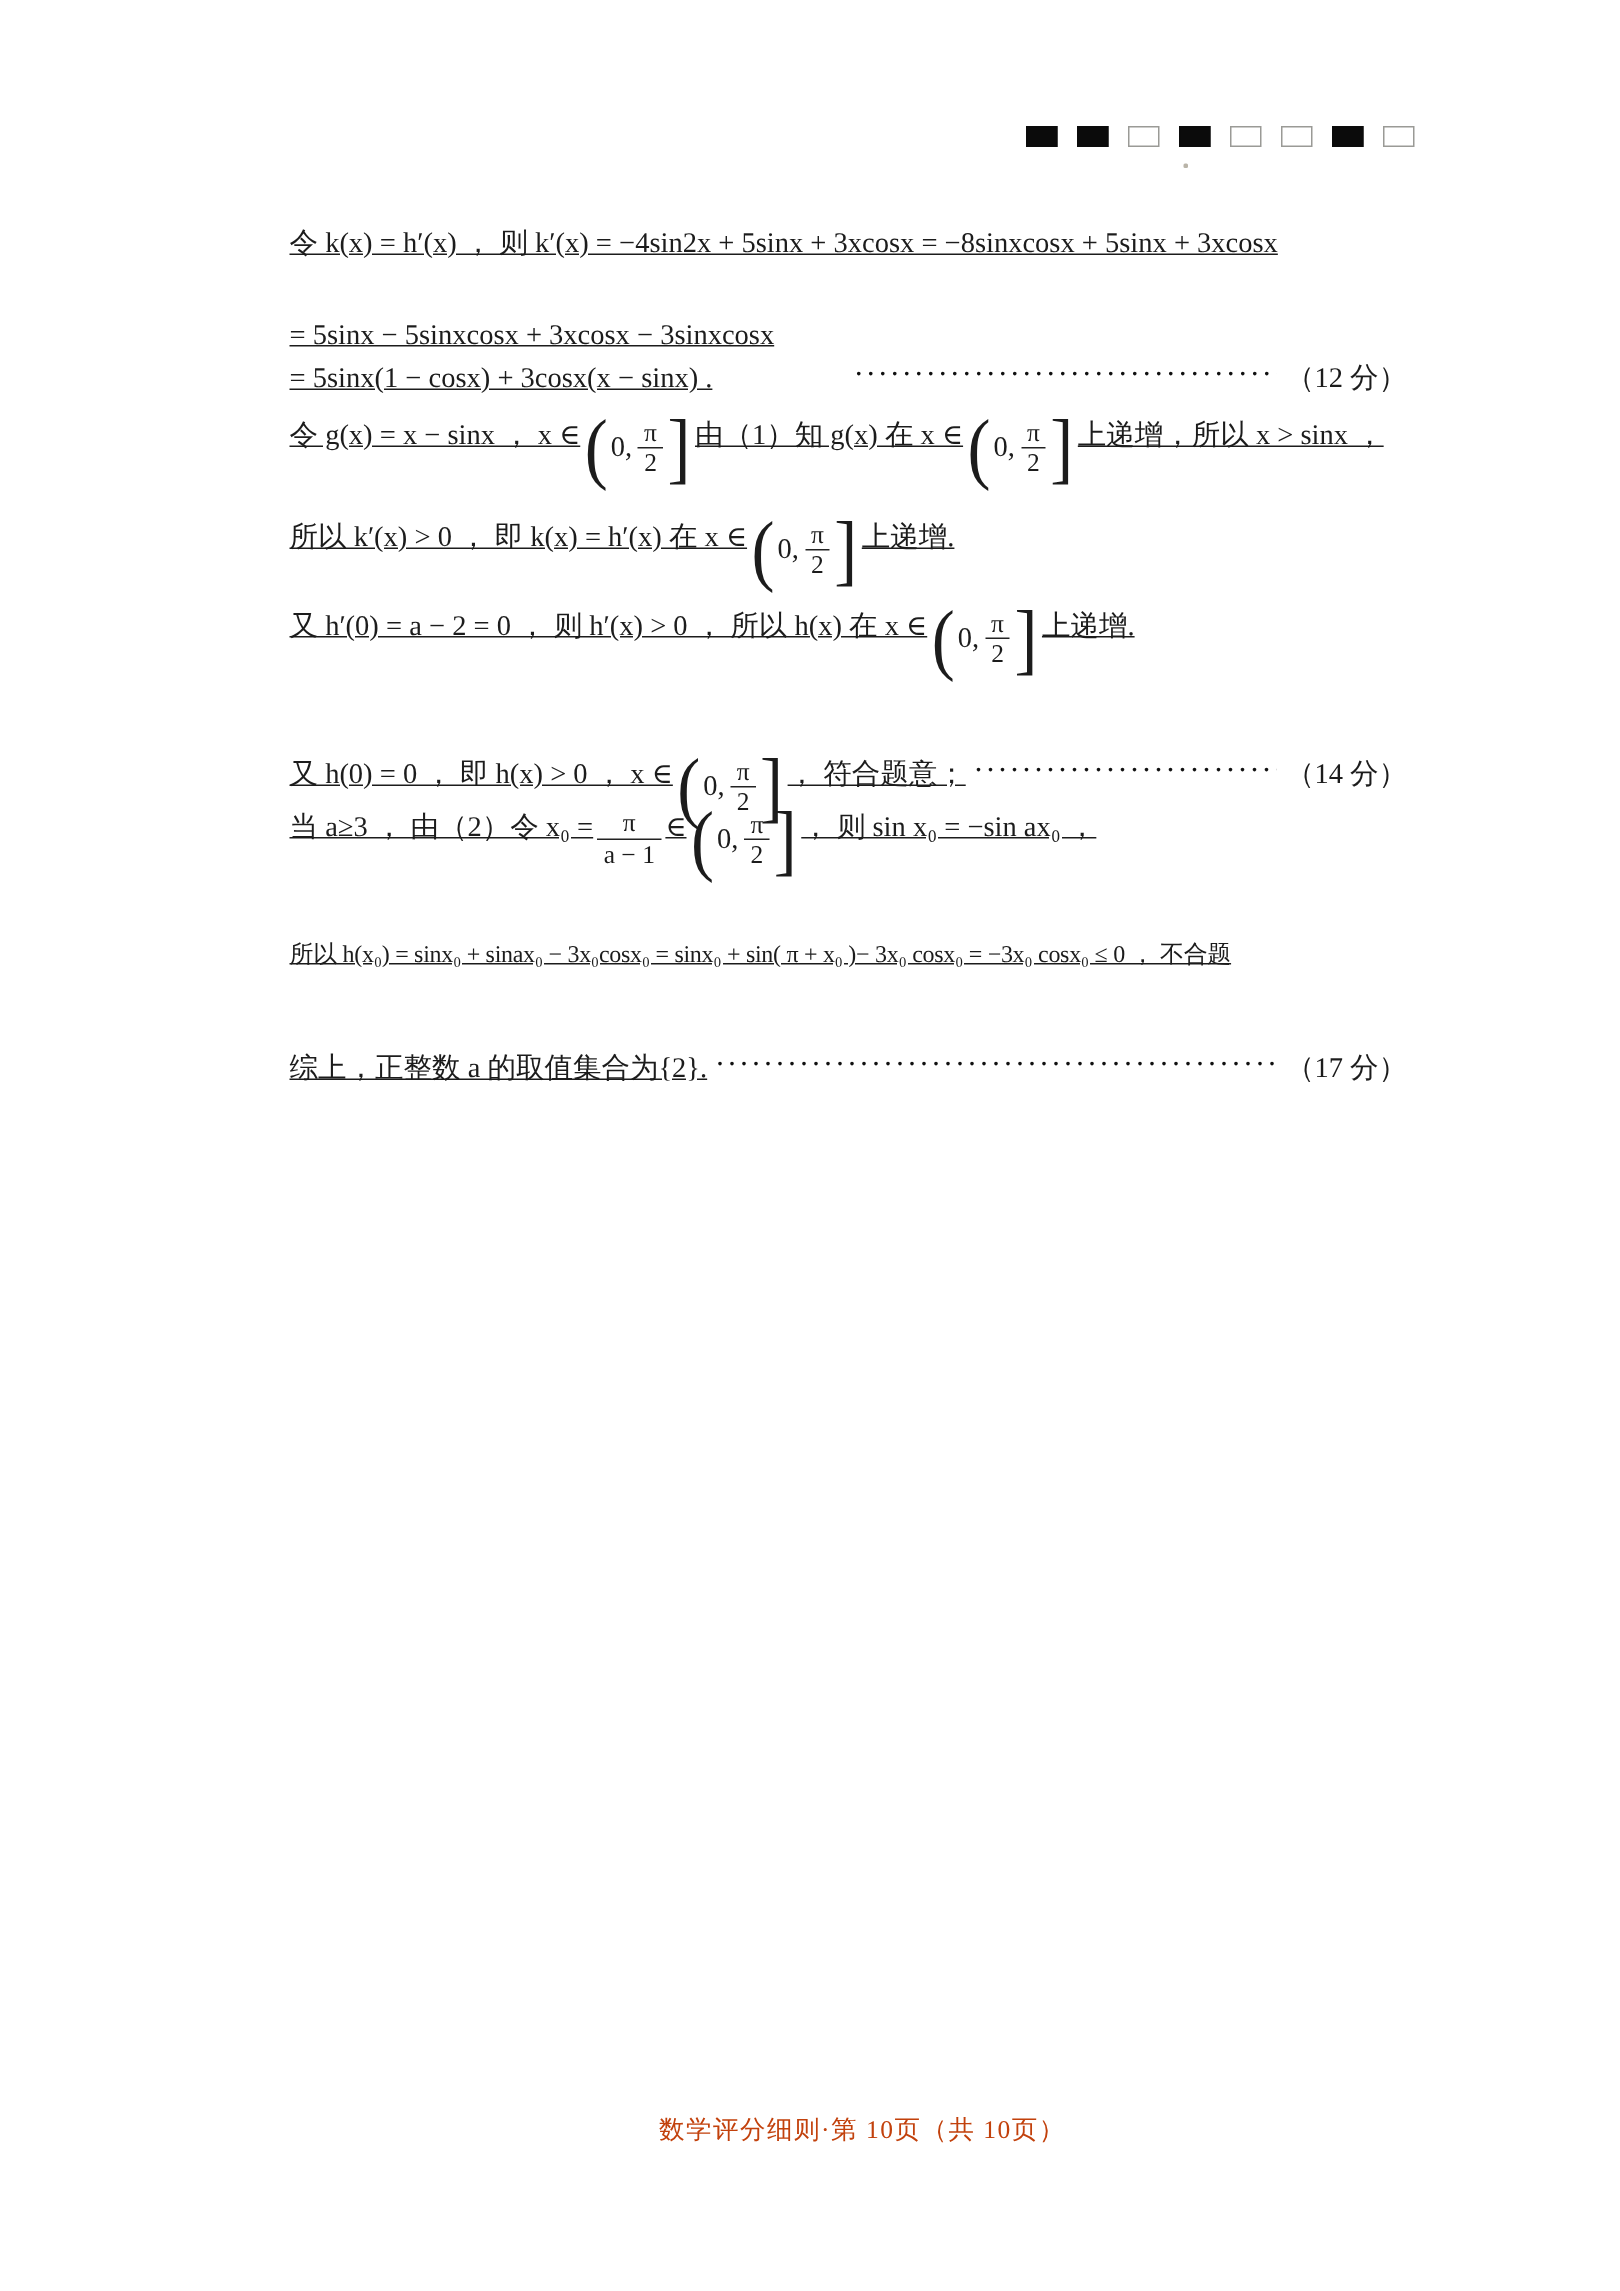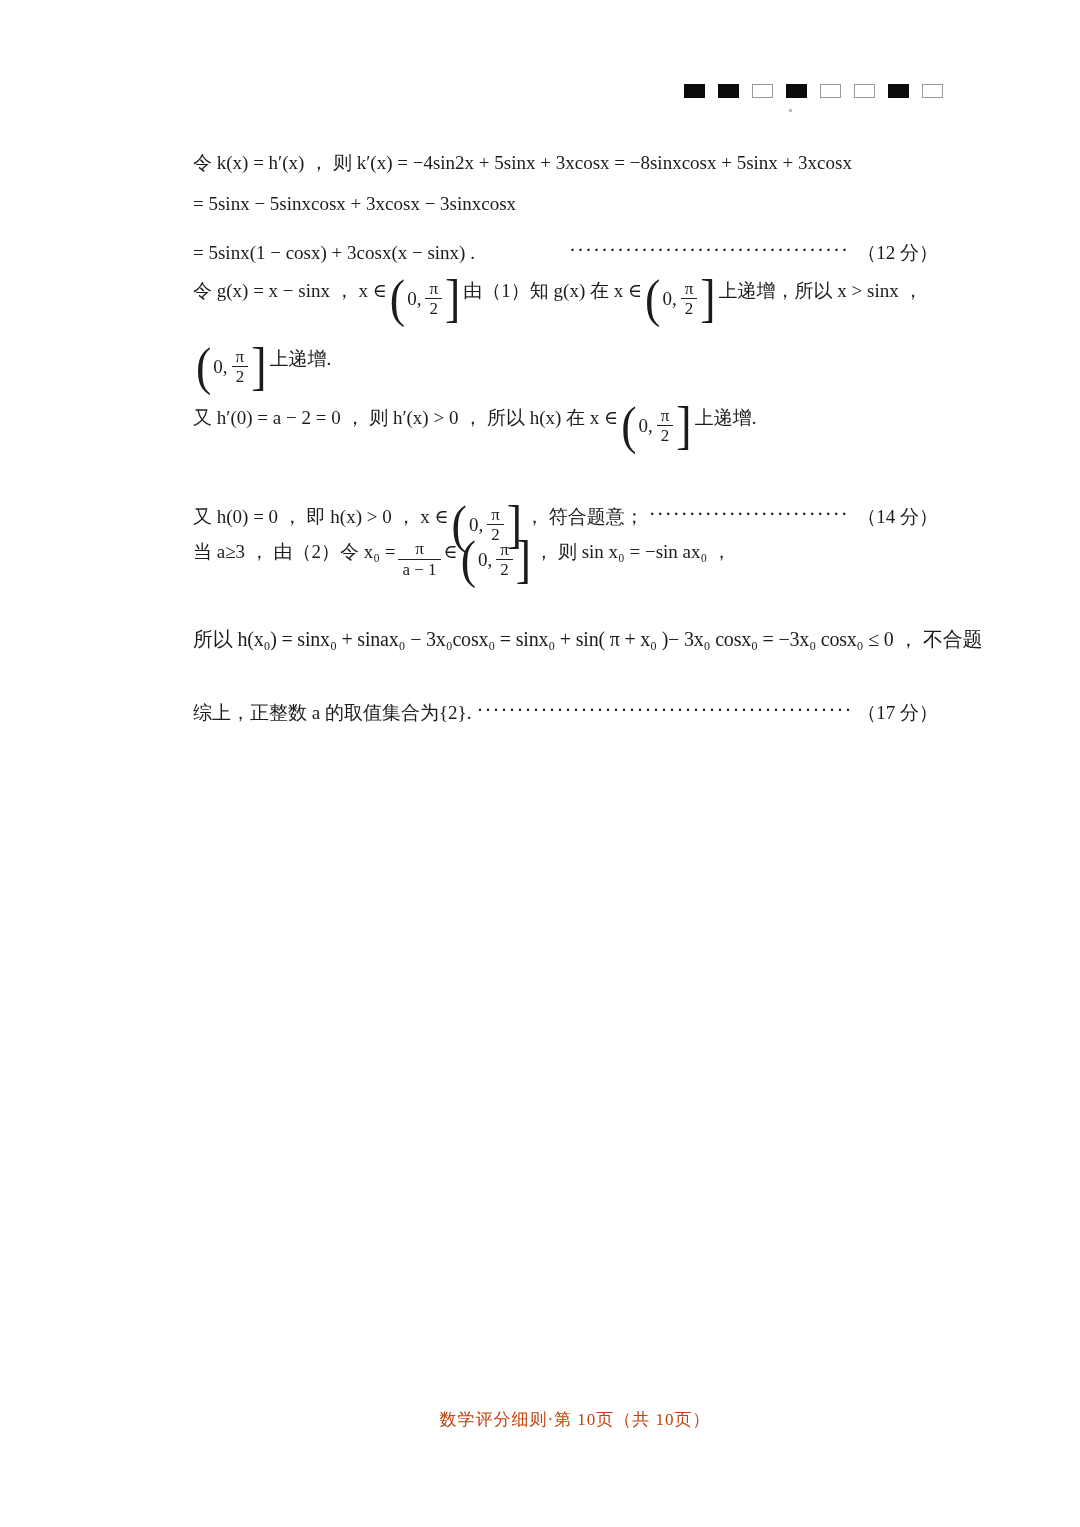--- a/index.html
+++ b/index.html
@@ -18,21 +18,21 @@
   .filled{background:#0b0b0b;border:1px solid #0b0b0b;}
   .empty{background:#ffffff;border:1px solid #9a9a96;}
   .tinydot{position:absolute;left:789px;top:109px;width:3px;height:3px;background:#b9b4a8;border-radius:1px;}
 
   
   .line{
     position:absolute;left:193px;width:745px;
     font-size:19px;line-height:1.35;white-space:nowrap;
   }
   .flexline{display:flex;align-items:flex-start;}
-  .seg{display:inline-block;}
+  .seg{display:inline-block;text-decoration:underline;}
   
   .ivl{display:inline-flex;align-items:center;margin:0 3px;vertical-align:middle;}
   .big{
     font-size:46px;font-weight:300;line-height:0.9;
     display:inline-block;transform:scaleY(1.15);
     font-family:"Liberation Serif",serif;
   }
   .lowb{margin:0 1px 0 2px;}
   .frac{display:inline-flex;flex-direction:column;align-items:center;
         font-size:17px;line-height:1.15;margin:0 3px;vertical-align:middle;}
@@ -41,21 +41,21 @@
 
   
   .dots{
     flex:1;overflow:hidden;white-space:nowrap;
     font-size:15px;font-weight:bold;letter-spacing:3px;color:#111;
     margin:0 6px;
   }
   .dots-gap{margin-left:95px;}
   .score{white-space:nowrap;}
 
-  .l9{font-size:20px;letter-spacing:-0.2px;}
+  .l9{font-size:16px;letter-spacing:-0.2px;}
   .footer{
     position:absolute;left:0;top:1408px;width:100%;
     text-align:center;font-size:17px;color:#c2410c;letter-spacing:1px;padding-left:35px;
   }
 </style>
 </head>
 <body>
 
 <div class="page">
 
@@ -68,21 +68,21 @@
     <div class="mark empty"></div>
     <div class="mark filled"></div>
     <div class="mark empty"></div>
   </div>
   <div class="tinydot"></div>
 
   <div class="line" style="top:150px">
     <span class="seg">令 k(x) = h′(x) ， 则 k′(x) = −4sin2x + 5sinx + 3xcosx = −8sinxcosx + 5sinx + 3xcosx</span>
   </div>
 
-  <div class="line" style="top:191px">
+  <div class="line" style="top:211px">
     <span class="seg">= 5sinx − 5sinxcosx + 3xcosx − 3sinxcosx</span>
   </div>
 
   <div class="line flexline" style="top:240px">
     <span class="seg">= 5sinx(1 − cosx) + 3cosx(x − sinx) .</span>
     <span class="dots dots-gap">····························································</span>
     <span class="score">（12 分）</span>
   </div>
 
   <div class="line flexline" style="top:278px;height:62px">
@@ -103,20 +103,21 @@
       <span class="frac">
         <span class="num">π</span>
         <span class="den">2</span>
       </span>
       <span class="big">]</span>
     </span>
     <span class="seg">上递增，所以 x &gt; sinx ，</span>
   </div>
 
   <div class="line flexline" style="top:346px;height:62px">
+    <span class="seg">所以 k′(x) &gt; 0 ， 即 k(x) = h′(x) 在 x ∈</span>
     <span class="ivl">
       <span class="big">(</span>
       <span class="lowb">0,</span>
       <span class="frac">
         <span class="num">π</span>
         <span class="den">2</span>
       </span>
       <span class="big">]</span>
     </span>
     <span class="seg">上递增.</span>

